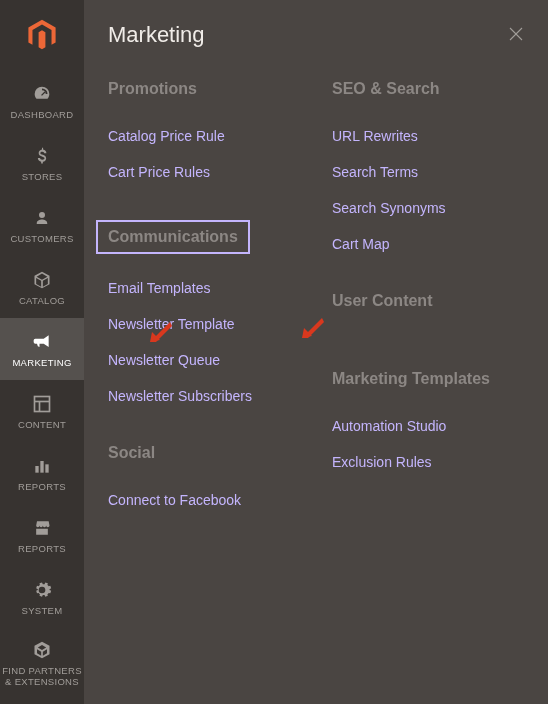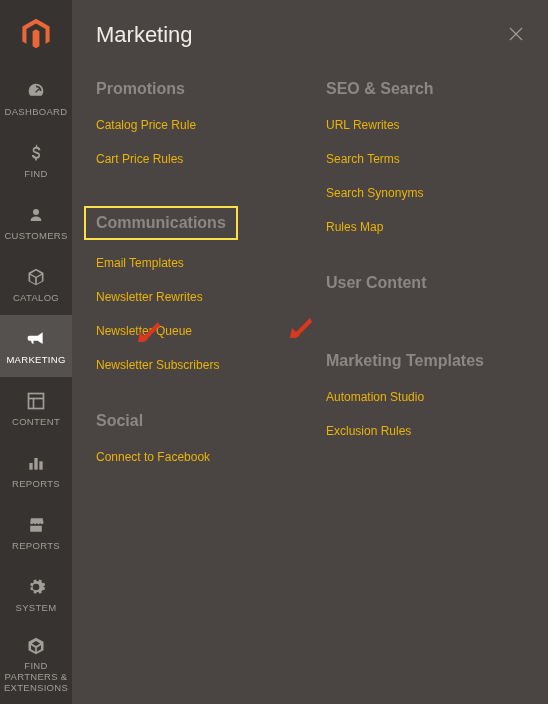--- a/index.html
+++ b/index.html
@@ -5,21 +5,21 @@
   * { margin: 0; padding: 0; box-sizing: border-box; }
   body {
     font-family: 'Helvetica Neue', Arial, sans-serif;
     width: 548px;
     height: 704px;
     overflow: hidden;
     background: #373330;
     display: flex;
   }
   .sidebar {
-    width: 72px;
+    width: 84px;
     background: #373330;
     display: flex;
     flex-direction: column;
     flex-shrink: 0;
   }
   .logo {
     height: 70px;
     display: flex;
     align-items: center;
     justify-content: center;
@@ -85,32 +85,33 @@
   .col { flex: 1; }
   .section { margin-bottom: 40px; }
   .section-heading {
     font-size: 16px;
     color: #8c8784;
     font-weight: 600;
     margin-bottom: 20px;
     display: inline-block;
   }
   .section-heading.highlighted {
-    border: 2px solid #fde047;
+    border: 2px solid #c4b5fd;
     padding: 6px 10px;
     margin-left: -12px;
     margin-bottom: 16px;
   }
   .link {
     display: block;
-    color: #eab308;
-    font-size: 12px;
+    color: #c4b5fd;
+    font-size: 14px;
     margin-bottom: 20px;
     cursor: pointer;
     text-decoration: none;
+    margin-top: 10px;
   }
   .arrow {
     position: absolute;
     pointer-events: none;
   }
   .arrow.a1 { left: 62px; top: 318px; }
   .arrow.a2 { left: 214px; top: 314px; }
 </style>
 </head>
 <body>
@@ -130,21 +131,21 @@
     </span>
     <span class="label">DASHBOARD</span>
   </div>
 
   <div class="nav-item">
     <span class="icon">
       <svg width="20" height="20" viewBox="0 0 24 24" fill="currentColor">
           <path d="M12 2v2.1c-2.3.3-4 2-4 4.4 0 2.6 2 3.6 4.5 4.3 2.2.6 2.5 1.2 2.5 2 0 .9-.9 1.7-2.5 1.7-1.8 0-2.7-.9-2.8-2H7c.1 2.5 1.9 4.1 4 4.5V21h2v-2c2.3-.3 4-1.9 4-4.3 0-3-2.5-3.8-5-4.5-2-.5-2-1.2-2-1.8 0-.8.7-1.6 2.3-1.6 1.7 0 2.3.9 2.4 1.9h2.6c-.1-2.3-1.7-4-4-4.4V2h-2z"></path>
         </svg>
     </span>
-    <span class="label">FIND</span>
+    <span class="label">STORES</span>
   </div>
 
   <div class="nav-item">
     <span class="icon">
       <svg width="18" height="20" viewBox="0 0 24 24" fill="currentColor">
           <path d="M12 12a4 4 0 1 0 0-8 4 4 0 0 0 0 8zm0 2c-3.3 0-7 1.7-7 5v1h14v-1c0-3.3-3.7-5-7-5z"></path>
         </svg>
     </span>
     <span class="label">CUSTOMERS</span>
   </div>
@@ -229,37 +230,37 @@
   <div class="columns">
     <div class="col">
       <div class="section">
         <div class="section-heading">Promotions</div>
         <a class="link">Catalog Price Rule</a>
         <a class="link">Cart Price Rules</a>
       </div>
       <div class="section">
         <div class="section-heading highlighted">Communications</div>
         <a class="link">Email Templates</a>
-        <a class="link">Newsletter Rewrites</a>
+        <a class="link">Newsletter Template</a>
         <a class="link">Newsletter Queue</a>
         <a class="link">Newsletter Subscribers</a>
       </div>
       <div class="section">
         <div class="section-heading">Social</div>
         <a class="link">Connect to Facebook</a>
       </div>
     </div>
 
     <div class="col">
       <div class="section">
         <div class="section-heading">SEO &amp; Search</div>
         <a class="link">URL Rewrites</a>
         <a class="link">Search Terms</a>
         <a class="link">Search Synonyms</a>
-        <a class="link">Rules Map</a>
+        <a class="link">Cart Map</a>
       </div>
       <div class="section">
         <div class="section-heading">User Content</div>
       </div>
       <div class="section">
         <div class="section-heading">Marketing Templates</div>
         <a class="link">Automation Studio</a>
         <a class="link">Exclusion Rules</a>
       </div>
     </div>

